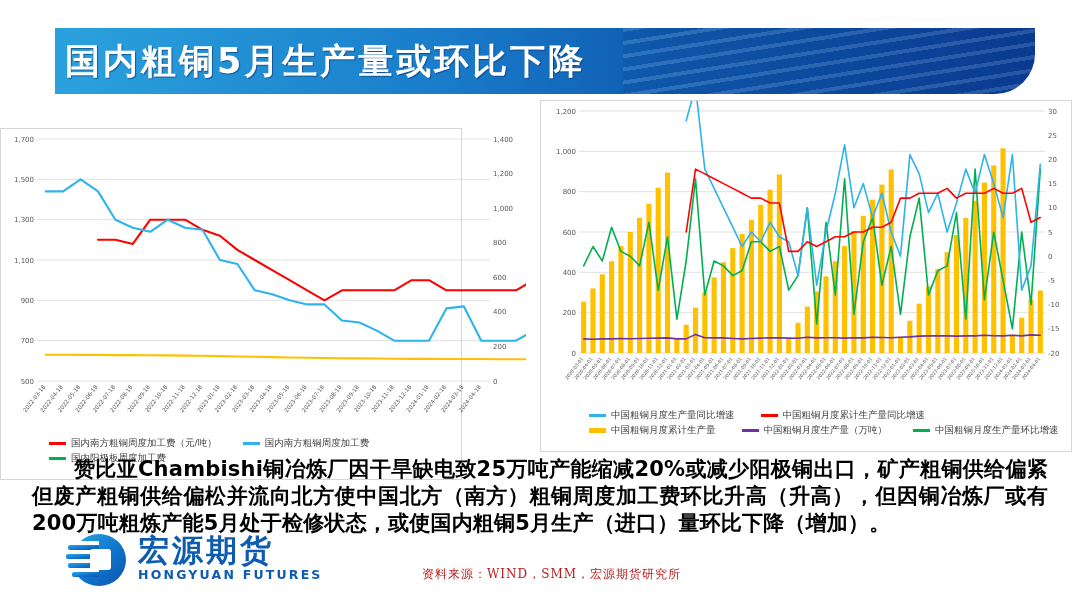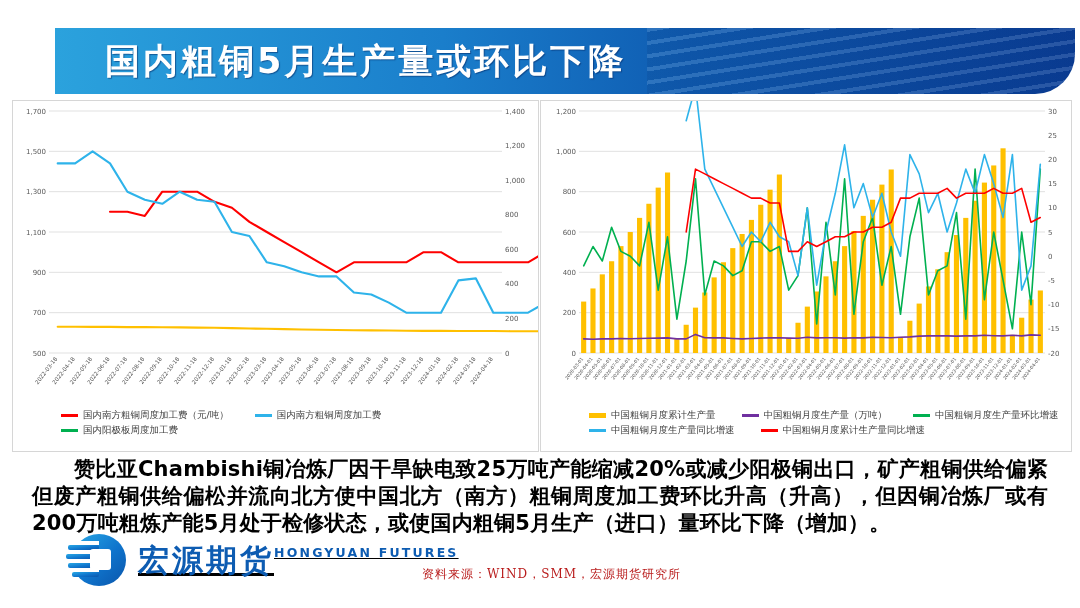--- a/index.html
+++ b/index.html
@@ -4,52 +4,52 @@
 <style>
   html,body{margin:0;padding:0;}
   body{
     width:1080px;height:608px;position:relative;background:#ffffff;
     font-family:"DejaVu Sans","Liberation Sans",sans-serif;overflow:hidden;
   }
   
   .banner{
     position:absolute;left:55px;top:28px;width:980px;height:66px;
     background:linear-gradient(90deg,#2ba2dd 0%,#1a7ecb 38%,#0f5cb2 62%,#0a3e97 100%);
-    border-radius:0 0 40px 0;display:flex;align-items:center;padding-left:40px;
+    border-radius:0 0 40px 0;display:flex;align-items:center;
   }
   .banner::after{
     content:"";position:absolute;right:0;top:0;width:42%;height:100%;
     border-radius:0 0 40px 0;
     background:repeating-linear-gradient(171deg,rgba(255,255,255,0.12) 0 4px,rgba(3,25,80,0.10) 4px 13px);
   }
   .banner-title{
     position:relative;z-index:2;color:#ffffff;font-size:35px;font-weight:700;
     padding-left:10px;letter-spacing:3px;white-space:nowrap;
     text-shadow:1px 1px 1px rgba(6,40,100,.55);
   }
   
   .panel{
     position:absolute;top:100px;background:#ffffff;border:1px solid #d6d6d6;box-sizing:border-box;
   }
-  #panel-left{left:12px;width:527px;height:352px;}
+  #panel-left{left:0;width:462px;height:352px;margin-top:28px;}
   #panel-right{left:540px;width:532px;height:352px;}
   .legend{width:100%;box-sizing:border-box;padding:0 6px 0 48px;}
   .legend-row{display:flex;justify-content:flex-start;gap:26px;margin-top:2px;}
   .legend-item{display:flex;align-items:center;gap:5px;font-size:9.5px;color:#404040;white-space:nowrap;}
   .legend-marker{display:inline-block;width:17px;height:3px;}
   .legend-marker.bar{height:5px;}
   
   .body-text{
     position:absolute;left:32px;top:456px;width:1016px;
     font-size:21px;font-weight:700;color:#000;line-height:27px;
     text-indent:2em;text-align:justify;letter-spacing:0.2px;
   }
   
   .logo{position:absolute;left:66px;top:532px;display:flex;align-items:flex-start;gap:10px;}
-  .logo-texts{display:flex;flex-direction:row;margin-top:12px;text-decoration:underline;}
+  .logo-texts{display:flex;flex-direction:column;margin-top:2px;}
   .logo-cn{font-size:31px;font-weight:900;color:#0d5cb2;letter-spacing:3px;line-height:32px;}
   .logo-en{font-size:12.5px;font-weight:800;color:#0d5cb2;letter-spacing:2.2px;margin-top:1px;text-align:center;}
   
   .source{
     position:absolute;left:422px;top:566px;color:#b91c1c;font-size:12px;
     font-family:"DejaVu Serif","Liberation Serif",serif;letter-spacing:1px;
   }
 </style>
 </head>
 <body>
@@ -261,40 +261,40 @@
       <rect x="487.457" y="198.55833333333334" width="5.126" height="53.44166666666666" fill="#ffc000"></rect>
       <rect x="496.777" y="189.48333333333335" width="5.126" height="62.51666666666665" fill="#ffc000"></rect>
       <path d="M42.7 237.9 L52.0 238.3 L61.3 237.9 L70.6 237.9 L79.9 237.5 L89.3 237.7 L98.6 237.5 L107.9 237.3 L117.2 237.1 L126.5 236.9 L135.9 237.9 L145.2 237.9 L154.5 233.4 L163.8 236.7 L173.1 236.9 L182.5 236.9 L191.8 237.5 L201.1 237.9 L210.4 237.5 L219.7 237.1 L229.1 236.9 L238.4 236.7 L247.7 237.1 L257.0 237.3 L266.3 236.3 L275.7 236.9 L285.0 236.7 L294.3 236.7 L303.6 237.1 L312.9 236.7 L322.3 236.9 L331.6 236.3 L340.9 236.5 L350.2 236.7 L359.5 236.3 L368.9 235.9 L378.2 235.1 L387.5 234.9 L396.8 234.9 L406.1 234.9 L415.5 235.1 L424.8 234.9 L434.1 234.9 L443.4 234.3 L452.7 234.7 L462.1 234.9 L471.4 234.3 L480.7 234.9 L490.0 233.9 L499.3 234.3 " fill="none" stroke="#7030a0" stroke-width="1.6" stroke-linejoin="round" stroke-linecap="round"></path>
       <path d="M42.7 164.9 L52.0 145.5 L61.3 160.0 L70.6 126.2 L79.9 150.4 L89.3 155.2 L98.6 164.9 L107.9 121.3 L117.2 189.1 L126.5 135.8 L135.9 218.1 L145.2 160.0 L154.5 77.8 L163.8 193.9 L173.1 160.0 L182.5 164.9 L191.8 174.6 L201.1 169.7 L210.4 140.7 L219.7 140.7 L229.1 150.4 L238.4 145.5 L247.7 189.1 L257.0 174.6 L266.3 106.8 L275.7 223.0 L285.0 121.3 L294.3 193.9 L303.6 77.8 L312.9 213.3 L322.3 140.7 L331.6 116.5 L340.9 184.2 L350.2 145.5 L359.5 213.3 L368.9 135.8 L378.2 97.1 L387.5 193.9 L396.8 169.7 L406.1 164.9 L415.5 111.6 L424.8 218.1 L434.1 68.1 L443.4 198.8 L452.7 131.0 L462.1 179.4 L471.4 227.8 L480.7 131.0 L490.0 203.6 L499.3 68.1 " fill="none" stroke="#00b050" stroke-width="1.6" stroke-linejoin="round" stroke-linecap="round"></path>
       <path d="M145.2 19.7 L154.5 -14.2 L163.8 68.1 L173.1 87.4 L182.5 106.8 L191.8 126.2 L201.1 145.5 L210.4 131.0 L219.7 140.7 L229.1 121.3 L238.4 135.8 L247.7 140.7 L257.0 174.6 L266.3 106.8 L275.7 184.2 L285.0 131.0 L294.3 92.3 L303.6 43.9 L312.9 106.8 L322.3 82.6 L331.6 116.5 L340.9 92.3 L350.2 131.0 L359.5 155.2 L368.9 53.6 L378.2 72.9 L387.5 111.6 L396.8 92.3 L406.1 131.0 L415.5 102.0 L424.8 68.1 L434.1 92.3 L443.4 53.6 L452.7 82.6 L462.1 116.5 L471.4 53.6 L480.7 189.1 L490.0 164.9 L499.3 63.2 " fill="none" stroke="#2eb3ea" stroke-width="1.6" stroke-linejoin="round" stroke-linecap="round"></path>
       <path d="M145.2 131.0 L154.5 68.1 L163.8 72.9 L173.1 77.8 L182.5 82.6 L191.8 87.4 L201.1 92.3 L210.4 97.1 L219.7 97.1 L229.1 102.0 L238.4 102.0 L247.7 150.4 L257.0 150.4 L266.3 140.7 L275.7 145.5 L285.0 140.7 L294.3 135.8 L303.6 135.8 L312.9 131.0 L322.3 131.0 L331.6 126.2 L340.9 126.2 L350.2 121.3 L359.5 97.1 L368.9 97.1 L378.2 92.3 L387.5 92.3 L396.8 92.3 L406.1 87.4 L415.5 97.1 L424.8 92.3 L434.1 92.3 L443.4 92.3 L452.7 87.4 L462.1 92.3 L471.4 92.3 L480.7 87.4 L490.0 121.3 L499.3 116.5 " fill="none" stroke="#fe0000" stroke-width="1.6" stroke-linejoin="round" stroke-linecap="round"></path>
     </svg>
   <div class="legend" id="legend-right">
       <div class="legend-row">
         <span class="legend-item">
+          <span class="legend-marker" style="background: rgb(46, 179, 234);"></span>
+          <span>中国粗铜月度生产量同比增速</span>
+        </span>
+        <span class="legend-item">
+          <span class="legend-marker" style="background: rgb(254, 0, 0);"></span>
+          <span>中国粗铜月度累计生产量同比增速</span>
+        </span>
+      </div>
+      <div class="legend-row">
+        <span class="legend-item">
           <span class="legend-marker bar" style="background: rgb(255, 192, 0);"></span>
           <span>中国粗铜月度累计生产量</span>
         </span>
         <span class="legend-item">
           <span class="legend-marker" style="background: rgb(112, 48, 160);"></span>
           <span>中国粗铜月度生产量（万吨）</span>
         </span>
         <span class="legend-item">
           <span class="legend-marker" style="background: rgb(0, 176, 80);"></span>
           <span>中国粗铜月度生产量环比增速</span>
-        </span>
-      </div>
-      <div class="legend-row">
-        <span class="legend-item">
-          <span class="legend-marker" style="background: rgb(46, 179, 234);"></span>
-          <span>中国粗铜月度生产量同比增速</span>
-        </span>
-        <span class="legend-item">
-          <span class="legend-marker" style="background: rgb(254, 0, 0);"></span>
-          <span>中国粗铜月度累计生产量同比增速</span>
         </span>
       </div>
     </div>
 </div>
 
 <div class="body-text">赞比亚Chambishi铜冶炼厂因干旱缺电致25万吨产能缩减20%或减少阳极铜出口，矿产粗铜供给偏紧但废产粗铜供给偏松并流向北方使中国北方（南方）粗铜周度加工费环比升高（升高），但因铜冶炼厂或有200万吨粗炼产能5月处于检修状态，或使国内粗铜5月生产（进口）量环比下降（增加）。</div>
 
 <div class="logo">
   <svg width="62" height="58" viewBox="0 0 62 58">
     <defs>

